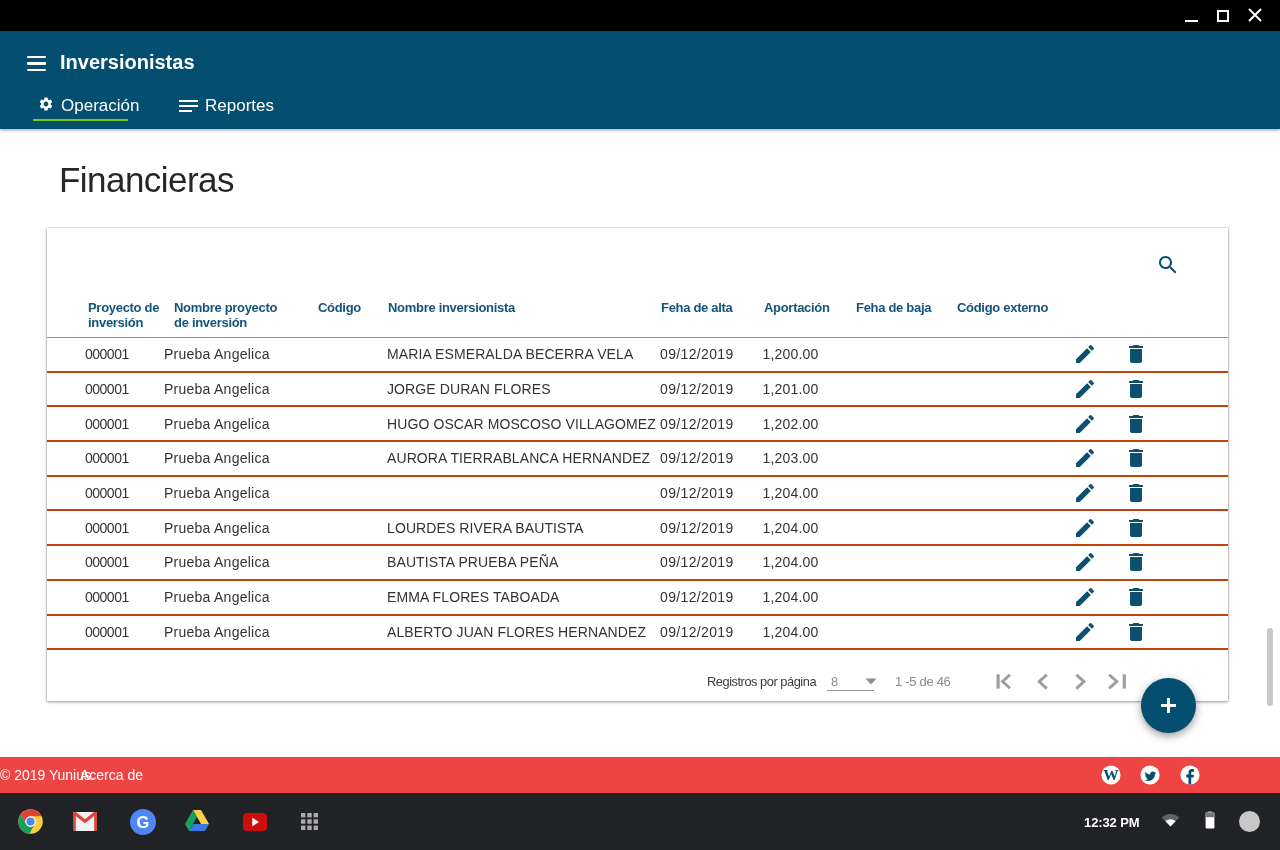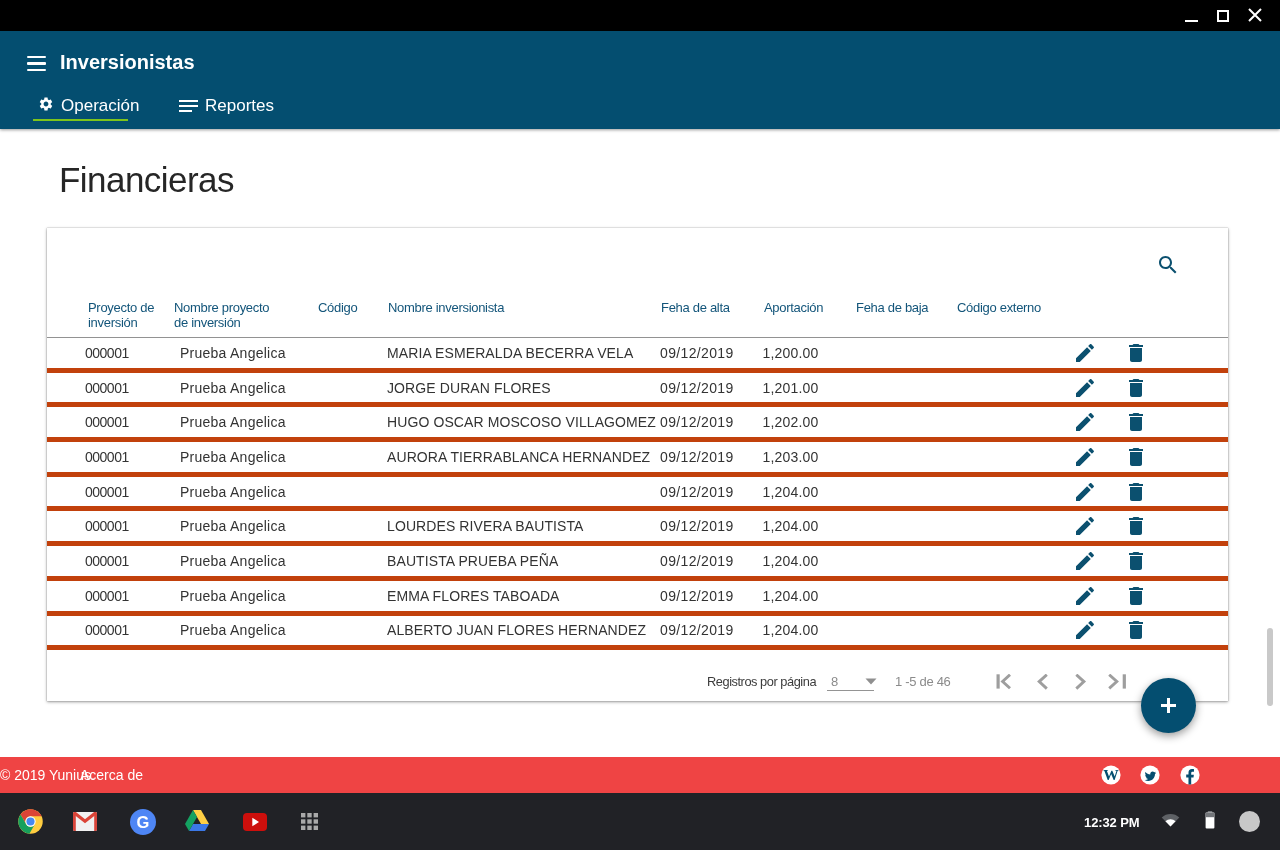--- a/index.html
+++ b/index.html
@@ -11,25 +11,25 @@
 
 .appbar{position:absolute;left:0;top:31px;width:1280px;height:98px;background:#044e70;box-shadow:0 1px 3px rgba(0,0,0,.4)}
 .hamb b{position:absolute;left:27px;width:18.5px;height:2.5px;background:#fff;border-radius:1px}
 .apptitle{transform:translateZ(0);position:absolute;left:60px;top:51px;color:#fff;font-size:20px;font-weight:bold;letter-spacing:0}
 .tabtxt{transform:translateZ(0);position:absolute;color:#fff;font-size:17px}
 .tabline{position:absolute;left:33px;top:119px;width:95px;height:2.3px;background:#7ec41c}
 
 .h1{transform:translateZ(0);position:absolute;left:59px;top:160px;font-size:35px;font-weight:normal;color:#262626;letter-spacing:-0.55px}
 .card{position:absolute;left:47px;top:228px;width:1181px;height:473px;background:#fff;
   box-shadow:0 1px 3px rgba(0,0,0,.38),0 0 1px rgba(0,0,0,.4)}
-.hlabel{transform:translateZ(0);position:absolute;top:300px;font-size:13px;font-weight:normal;color:#13557a;line-height:15px;letter-spacing:-.3px}
+.hlabel{transform:translateZ(0);position:absolute;top:300px;font-size:13px;font-weight:bold;color:#13557a;line-height:15px;letter-spacing:-.3px}
 .tbl{position:absolute;left:47px;top:337px;width:1181px;border-top:1px solid #929292}
-.row{position:relative;width:100%;height:34.7px;border-bottom:5px solid #c2410c;background:#fff}
+.row{position:relative;width:100%;height:34.7px;border-bottom:2px solid #c2410c;background:#fff}
 .cell{position:absolute;top:50%;transform:translateY(-50%) translateZ(0);font-size:14px;color:#333;white-space:nowrap}
-.c1{left:38px;letter-spacing:-.5px}.c2{left:133px;letter-spacing:.25px}.c4{left:340px;letter-spacing:.1px}.c5{left:613px;letter-spacing:.35px}.c6{left:715.5px;letter-spacing:.2px}
+.c1{left:38px;letter-spacing:-.5px}.c2{left:117px;letter-spacing:.25px}.c4{left:340px;letter-spacing:.1px}.c5{left:613px;letter-spacing:.35px}.c6{left:715.5px;letter-spacing:.2px}
 .rowicon{position:absolute;top:50%;transform:translateY(-50%)}
 .pedit{left:1026px}.pdel{left:1076.5px}
 
 .pgtxt{transform:translateZ(0);position:absolute;color:#3c3c3c;font-size:13px}
 .gray{color:#8b8b8b}
 
 .fab{position:absolute;left:1141px;top:678px;width:55px;height:55px;border-radius:50%;background:#044e70;
   box-shadow:0 3px 8px rgba(0,0,0,.4)}
 
 .footer div{transform:translateZ(0)}

